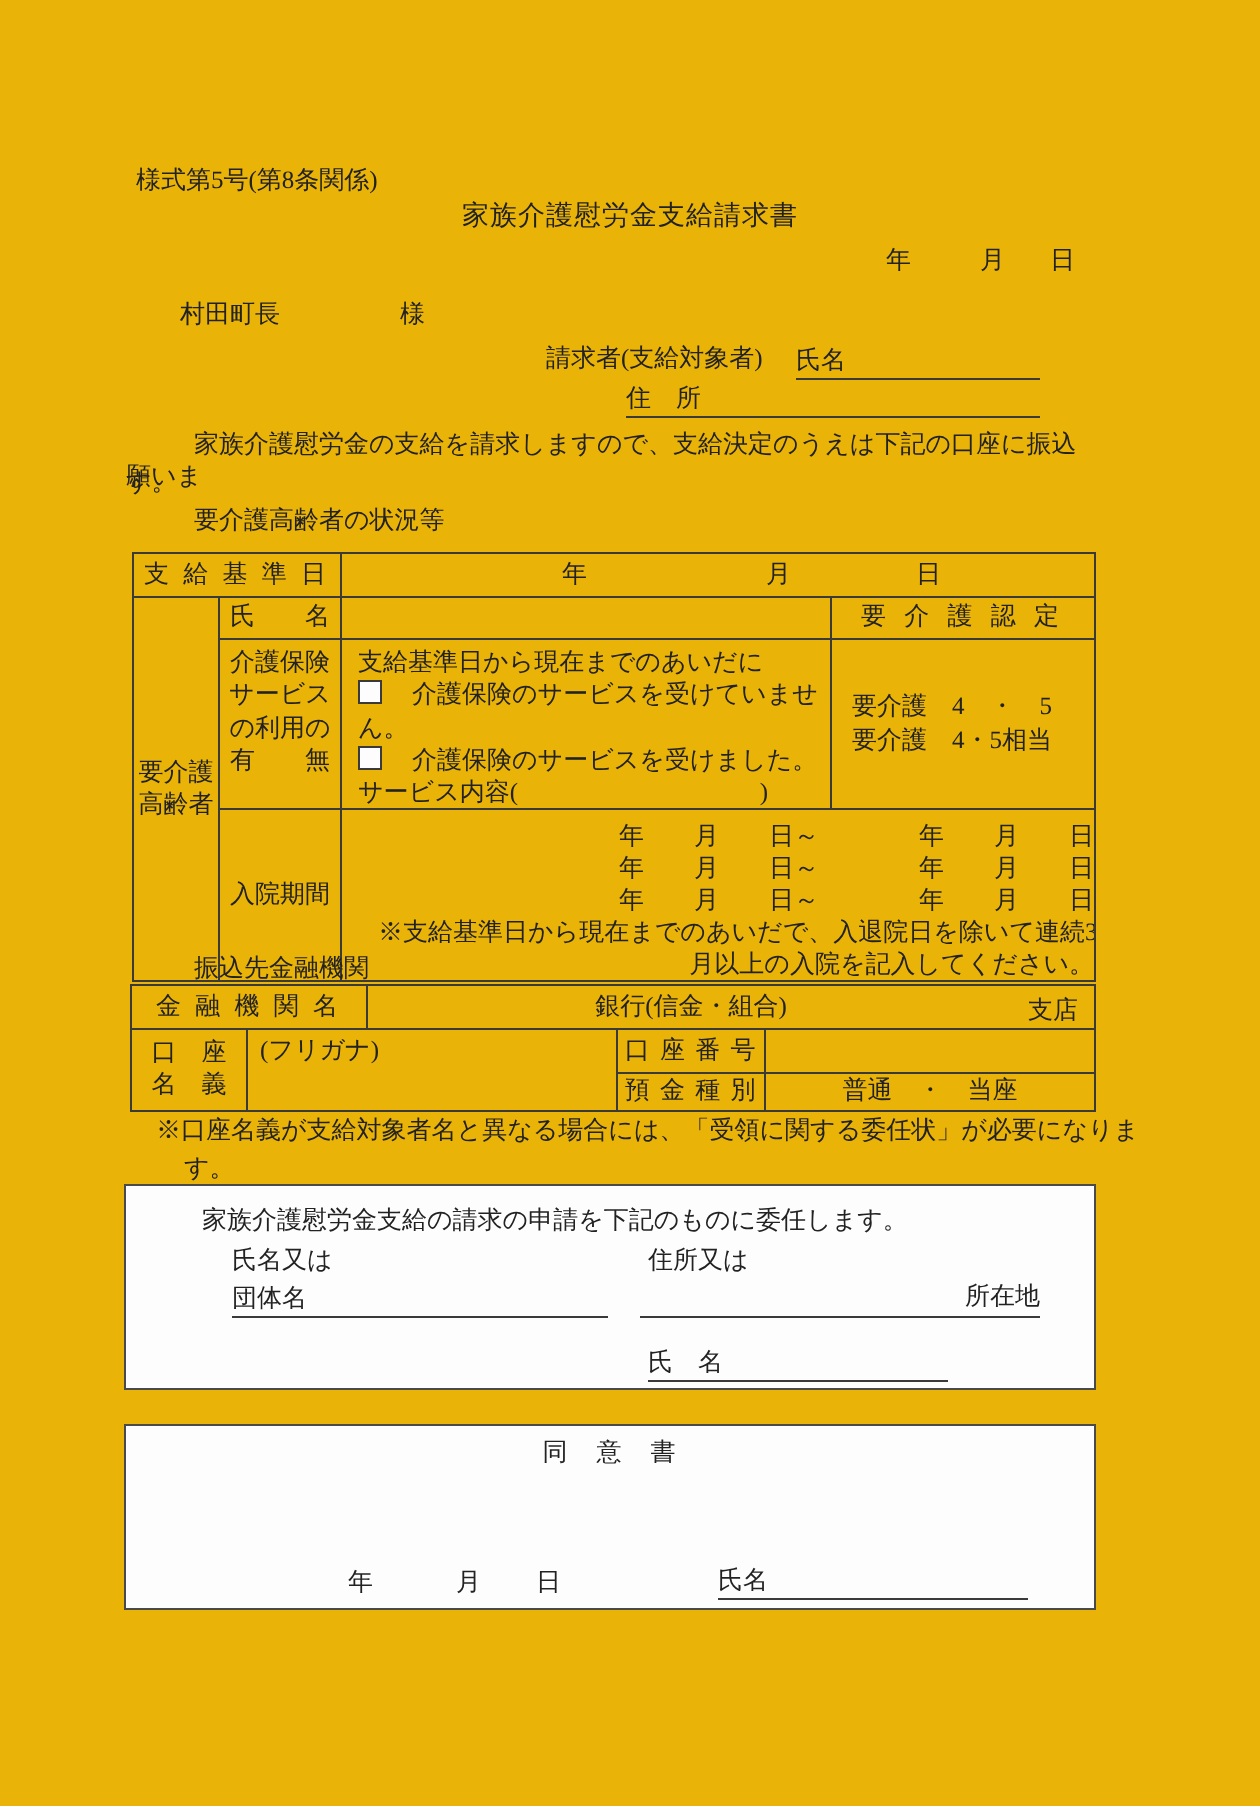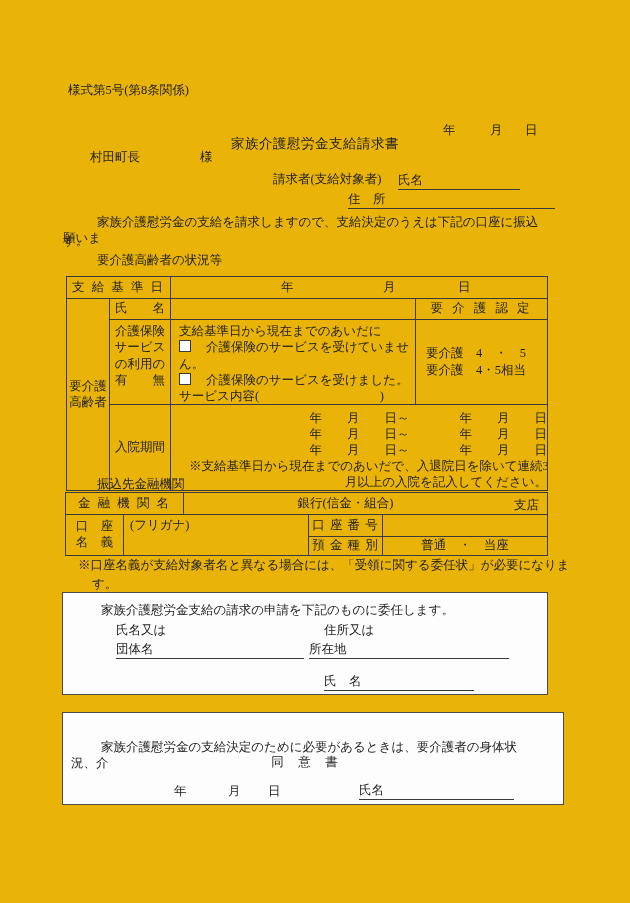--- a/index.html
+++ b/index.html
@@ -5,21 +5,21 @@
   html,body{margin:0;padding:0;background:#e8e8e8;}
   .page{
     position:relative;width:630px;height:903px;margin:0 auto;
     background:#eab308;color:#222;
     font-family:Liberation Serif, serif;
     font-size:12.5px;line-height:1.25;
     overflow:hidden;
   }
   .abs{position:absolute;}
   .pre{white-space:pre;}
-  .center{text-align:center;margin-top:36px;}
+  .center{text-align:center;}
   
   table{border-collapse:collapse;table-layout:fixed;}
   td{border:1px solid #3a3a3a;padding:0;vertical-align:top;overflow:hidden;}
   td.mid{vertical-align:middle;}
   .hcell{text-align:center;vertical-align:middle;letter-spacing:2px;white-space:pre;}
   
   .field{position:absolute;border-bottom:1px solid #3a3a3a;display:flex;align-items:flex-end;}
   .field .flabel{white-space:pre;text-align:center;}
   .field .blank{flex:1;min-height:14px;}
   
@@ -43,21 +43,21 @@
   </div>
 
   <div class="abs pre" style="left:90px;top:150px;">村田町長</div>
   <div class="abs pre" style="left:200px;top:150px;">様</div>
 
   <div class="abs pre" style="left:273px;top:172px;">請求者(支給対象者)</div>
   <div class="field" style="left:398px;top:172px;width:122px;height:17px;">
     <span class="flabel">氏名</span>
       <span class="blank"></span>
   </div>
-  <div class="field" style="left:313px;top:191px;width:207px;height:17px;margin-left:35px;">
+  <div class="field" style="left:313px;top:191px;width:207px;height:17px;">
     <span class="flabel">住　所</span>
       <span class="blank"></span>
   </div>
 
   <div class="abs" style="left:63px;top:215px;width:486px;text-indent:34px;">家族介護慰労金の支給を請求しますので、支給決定のうえは下記の口座に振込願いま</div>
   <div class="abs" style="left:63px;top:234px;">す。</div>
 
   <div class="abs pre" style="left:97px;top:253px;">要介護高齢者の状況等</div>
 
   <table class="abs" style="left:66px;top:276px;width:481px;">
@@ -166,34 +166,33 @@
   <div class="obox" style="left:62px;top:592px;width:484px;height:101px;">
     <div class="abs" style="left:38px;top:10px;text-align:center;">家族介護慰労金支給の請求の申請を下記のものに委任します。</div>
 
     <div class="abs pre" style="left:53px;top:30px;">氏名又は</div>
     <div class="field" style="left:53px;top:48px;width:188px;height:17px;">
       <span class="flabel">団体名</span>
         <span class="blank"></span>
     </div>
 
     <div class="abs pre" style="left:261px;top:30px;">住所又は</div>
-    <div class="field" style="left:246px;top:48px;width:200px;height:17px;">
+    <div class="field" style="left:257px;top:48px;width:200px;height:17px;flex-direction:column;">
       <span class="flabel">所在地</span>
         <span class="blank"></span>
     </div>
 
     <div class="field" style="left:261px;top:80px;width:150px;height:17px;">
       <span class="flabel">氏　名</span>
         <span class="blank"></span>
     </div>
   </div>
 
-  <div class="obox" style="left:62px;top:712px;width:484px;height:91px;padding-left:16px;">
+  <div class="obox" style="left:62px;top:712px;width:484px;height:91px;">
     <div class="abs center pre" style="left:0;top:6px;width:484px;letter-spacing:1px;">同　意　書</div>
-    <div class="abs" style="left:8px;top:27px;width:470px;text-indent:30px;">家族介護慰労金の支給決定のために必要があるときは、要介護者の身体状況、介</div>
 
     <div class="abs" style="left:111px;top:71px;width:120px;height:16px;">
       <span class="abs" style="left:0;top:0;">年</span>
       <span class="abs" style="left:54px;top:0;">月</span>
       <span class="abs" style="left:94px;top:0;">日</span>
     </div>
     <div class="field" style="left:296px;top:69px;width:155px;height:17px;">
       <span class="flabel">氏名</span>
         <span class="blank"></span>
     </div>

